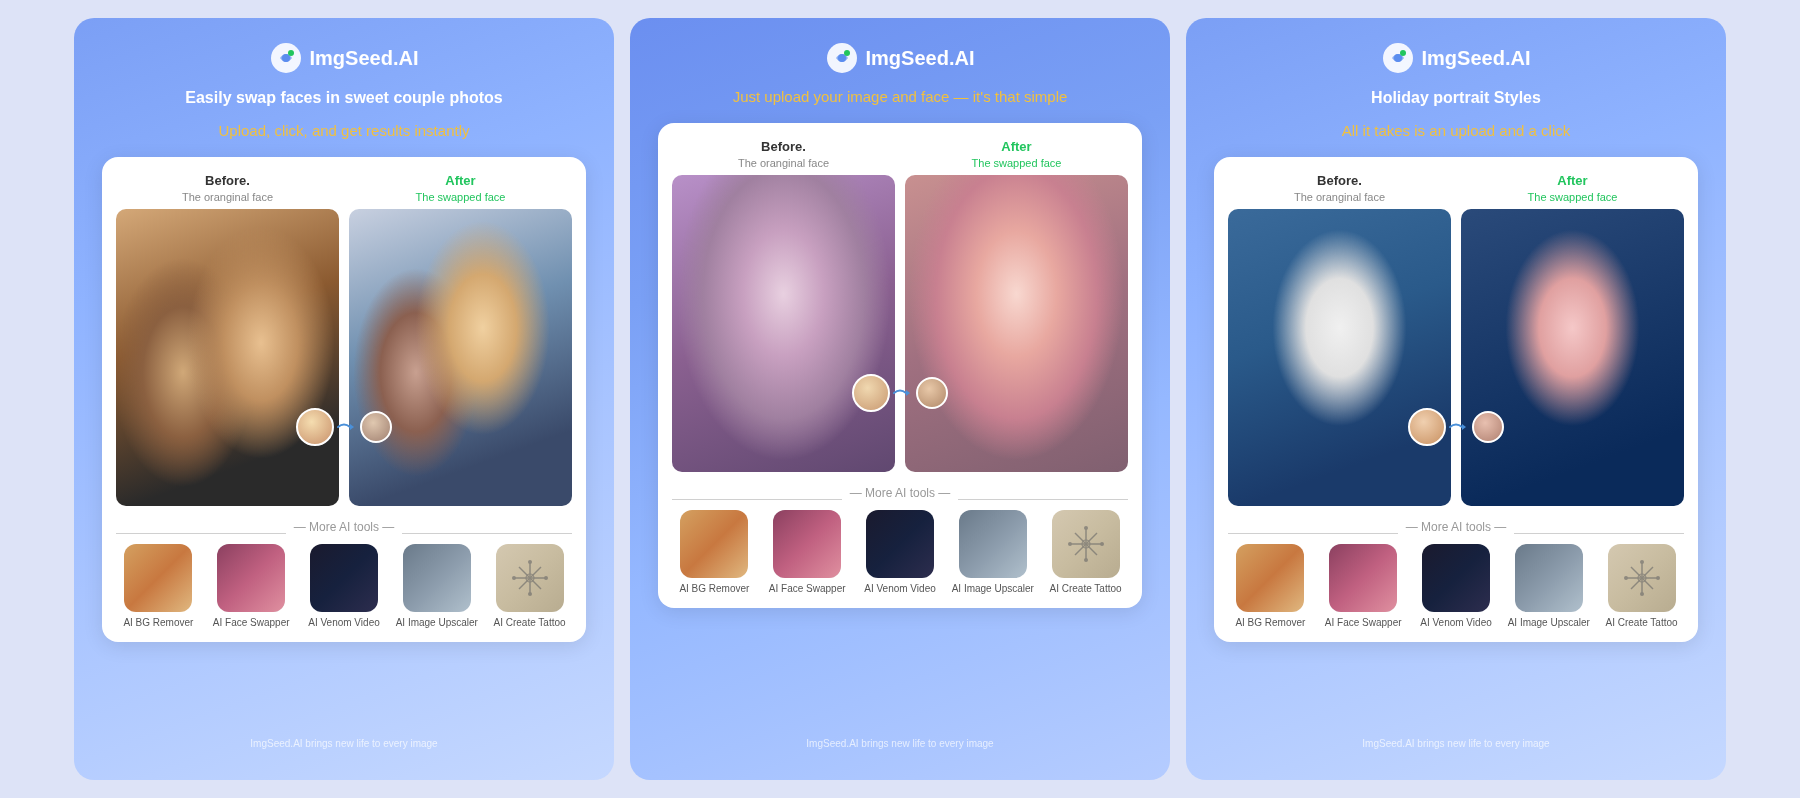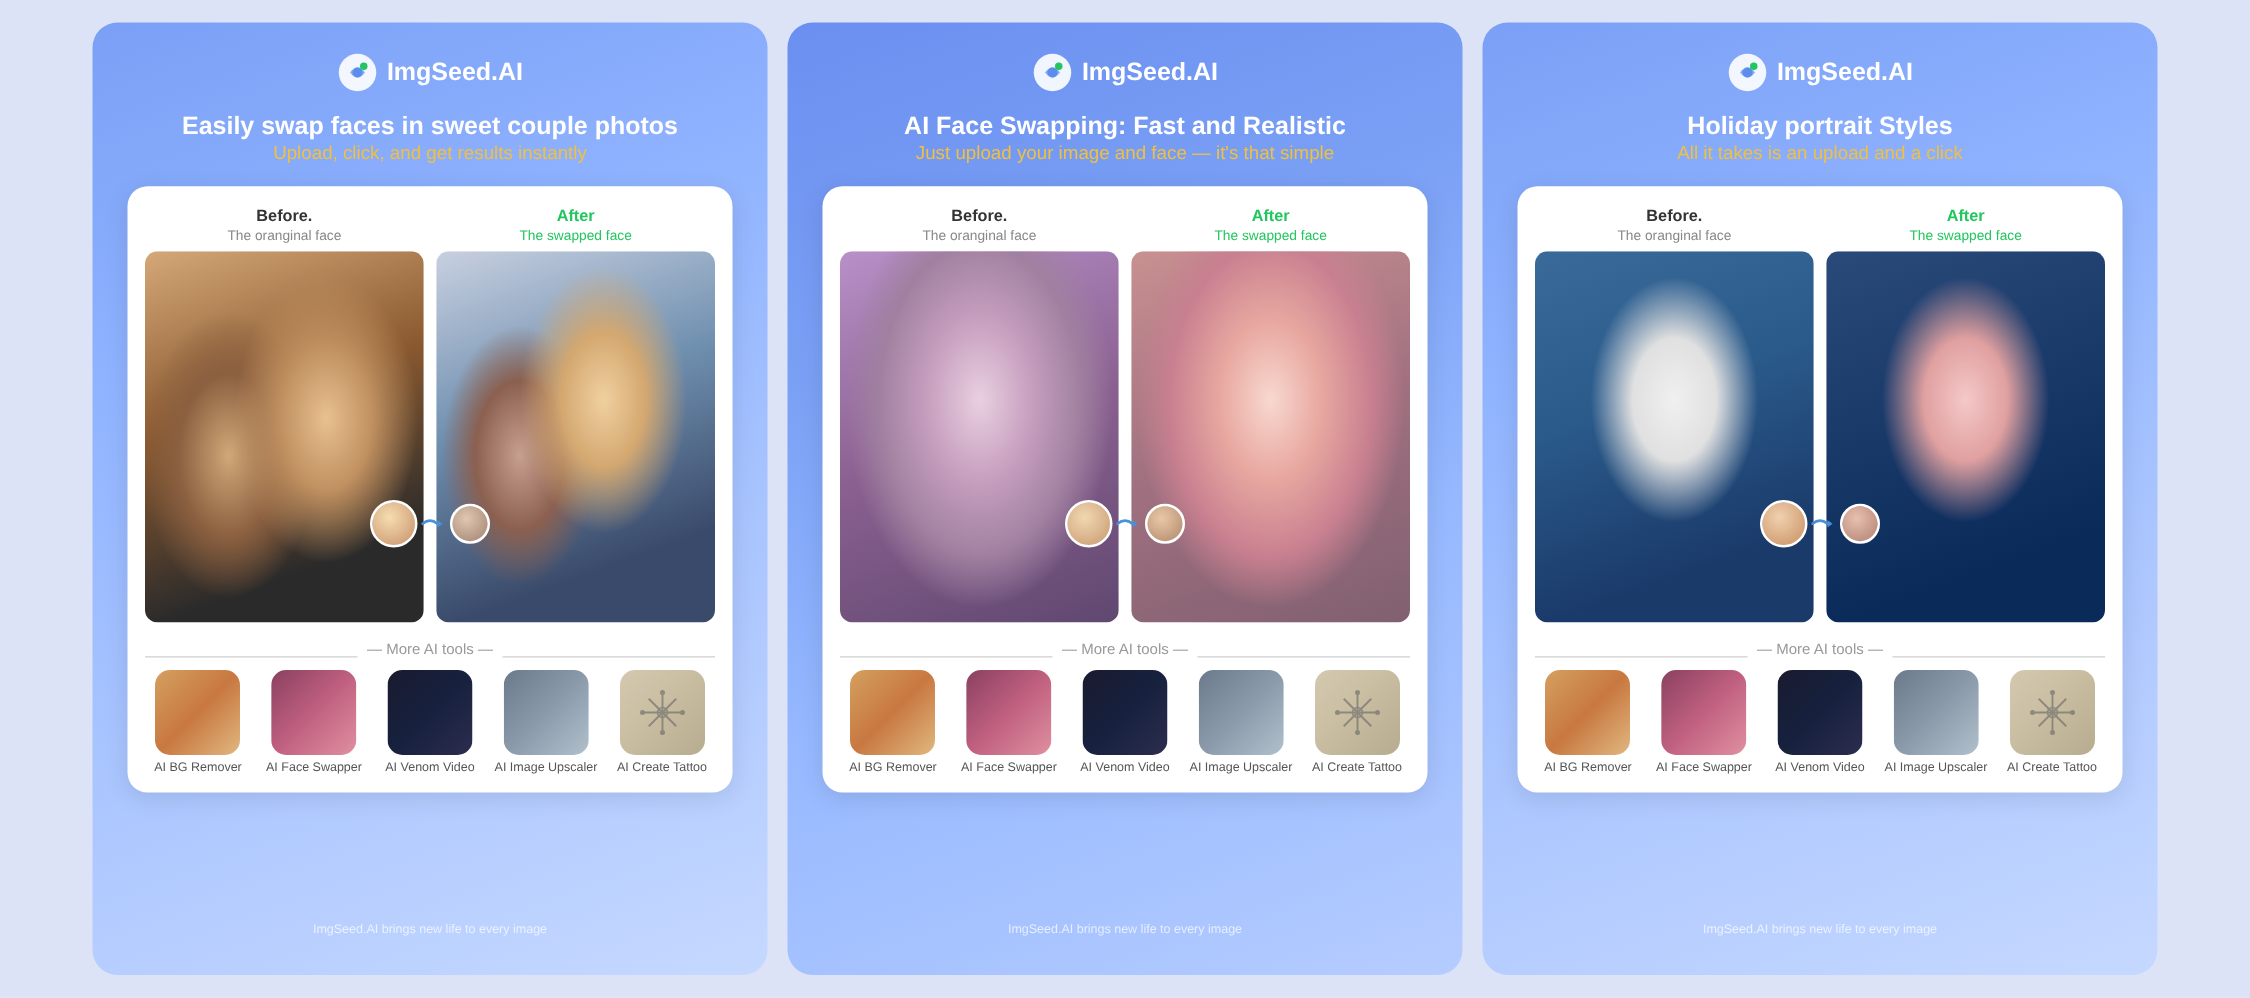--- a/index.html
+++ b/index.html
@@ -52,24 +52,24 @@
       width: 32px;
       height: 32px;
     }
     .logo-text {
       color: white;
       font-size: 20px;
       font-weight: 700;
     }
     .card-title {
       color: white;
-      font-size: 20px;
+      font-size: 16px;
       font-weight: 700;
       text-align: center;
-      margin-bottom: 0;
+      margin-bottom: 13px;
       line-height: 1.3;
     }
     .card-subtitle {
       color: #f0c040;
       font-size: 15px;
       font-weight: 500;
       text-align: center;
       margin-bottom: 18px;
     }
     .preview-box {
@@ -364,21 +364,20 @@
   <div class="card">
     <div class="logo-row">
       <svg class="logo-icon" viewBox="0 0 32 32" fill="none">
         <circle cx="16" cy="16" r="15" fill="white" opacity="0.9"></circle>
         <path d="M10 16 Q16 8 22 16 Q16 24 10 16Z" fill="#5B8DEF" opacity="0.7"></path>
         <circle cx="16" cy="16" r="4" fill="#5B8DEF"></circle>
         <circle cx="21" cy="11" r="3" fill="#22c55e"></circle>
       </svg>
       <span class="logo-text">ImgSeed.AI</span>
     </div>
-    <div class="card-title">AI Face Swapping: Fast and Realistic</div>
     <div class="card-subtitle">Just upload your image and face — it's that simple</div>
 
     <div class="preview-box">
       <div class="before-after-container">
         <div class="before-after-row">
           <div class="ba-column">
             <div class="ba-label">Before.</div>
             <div class="ba-sublabel">The oranginal face</div>
             <div class="photo-placeholder">
               <div class="portrait-before-fill"></div>

